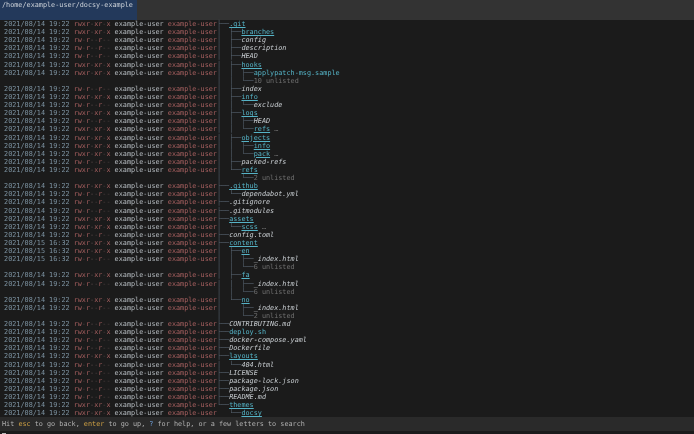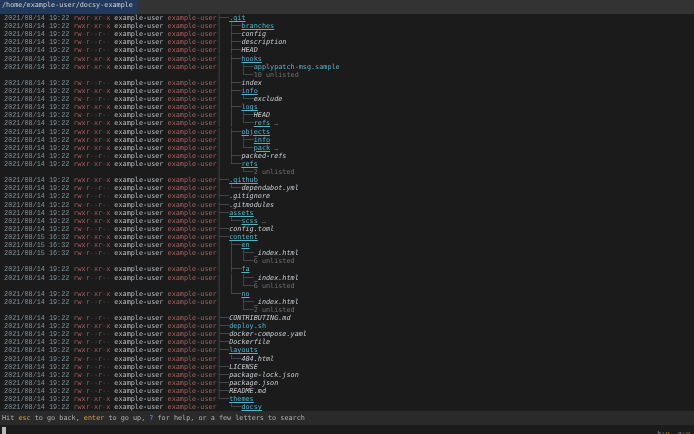--- a/index.html
+++ b/index.html
@@ -4,28 +4,28 @@
 <style>
   * { margin:0; padding:0; box-sizing:border-box; }
   html,body { background:#000; }
   .terminal{
     position:relative; width:694px; height:434px;
     background:var(--bg,#1b1b1b);
     font-family:"DejaVu Sans Mono", monospace;
     font-size:6.8px; line-height:8.12px;
     overflow:hidden; cursor:default;
   }
-  .topbar{ display:flex; height:14px; align-items:stretch; }
+  .topbar{ display:flex; height:20px; align-items:stretch; }
   .path-chip{ background:var(--topbar-path-bg,#23395b); color:var(--topbar-text,#ccd2d9);
               padding:1px 4px 0 2px; white-space:pre; }
   .topbar-rest{ flex:1; background:var(--topbar-rest-bg,#333); }
   .tree{ white-space:pre; }
   .row{ height:8.12px; white-space:pre; }
   .meta{ display:inline-block; width:53ch; overflow:hidden; vertical-align:top; white-space:pre; }
-  .date{ color:var(--date,#7d93a2);font-family:Liberation Mono, monospace; }
+  .date{ color:var(--date,#7d93a2); }
   .pletter{ color:var(--perm-letter,#a86060); }
   .pdash{ color:var(--perm-dash,#4f4141); }
   .owner{ color:var(--owner,#b6bcc1); }
   .group{ color:var(--group,#a86060); }
   .branch{ color:var(--tree-line,#596673); }
   .name.dir{ color:var(--dir,#55b3c6);text-decoration:underline; }
   .name.exe{ color:var(--exe,#55b3c6); }
   .name.file{ color:var(--file,#c9ced2);font-style:italic; }
   .name.unlisted{ color:var(--unlisted,#6f6f6f); }
   .ellipsis{ color:var(--unlisted,#6f6f6f); }

